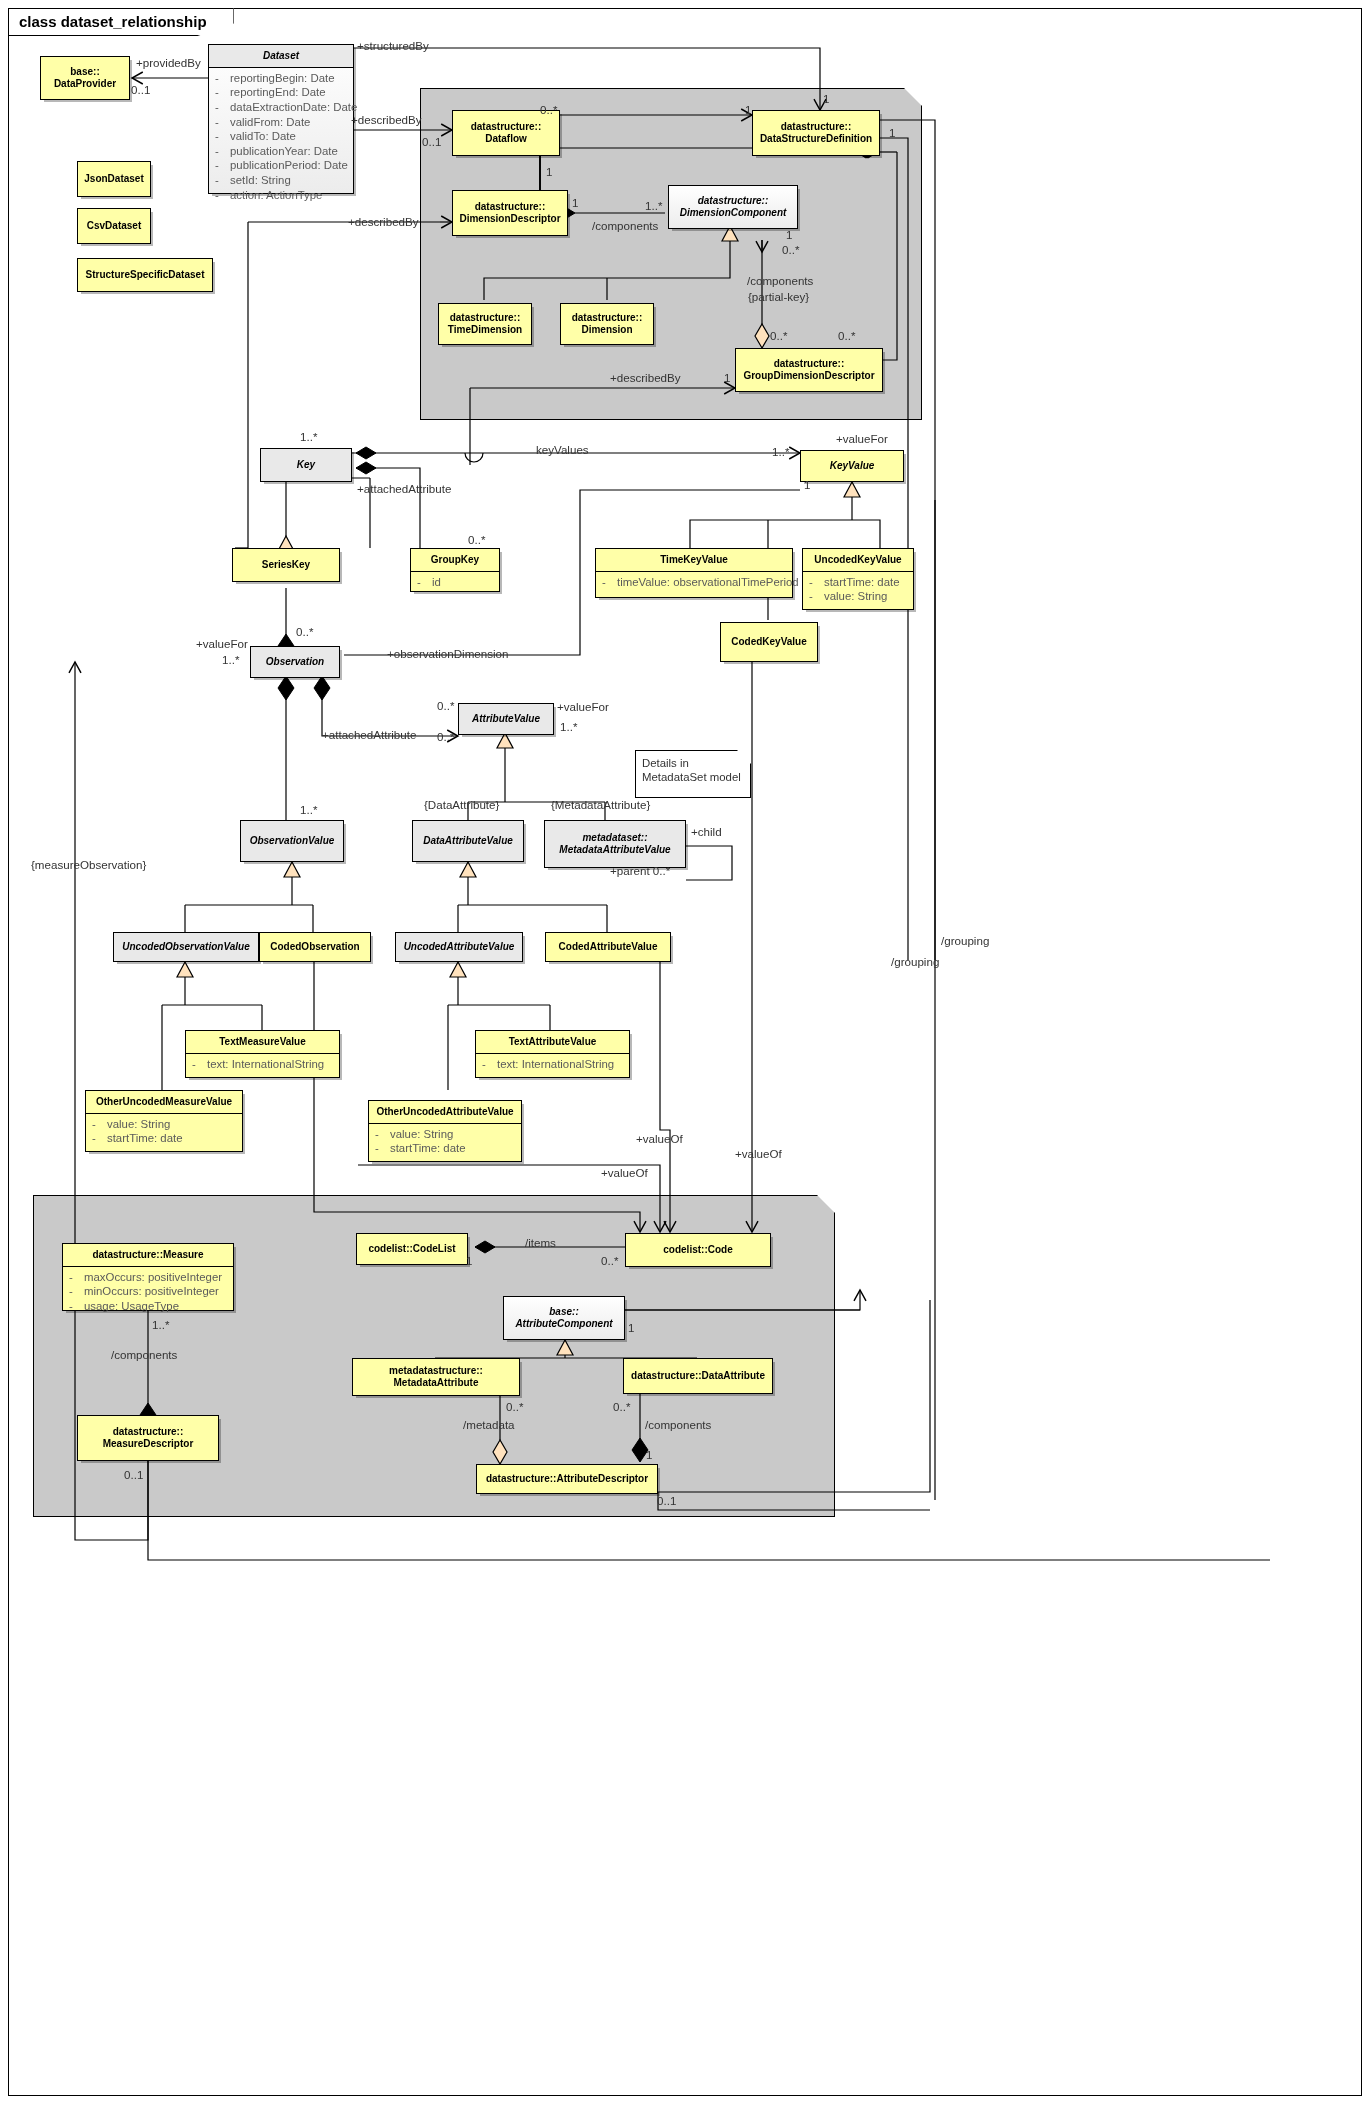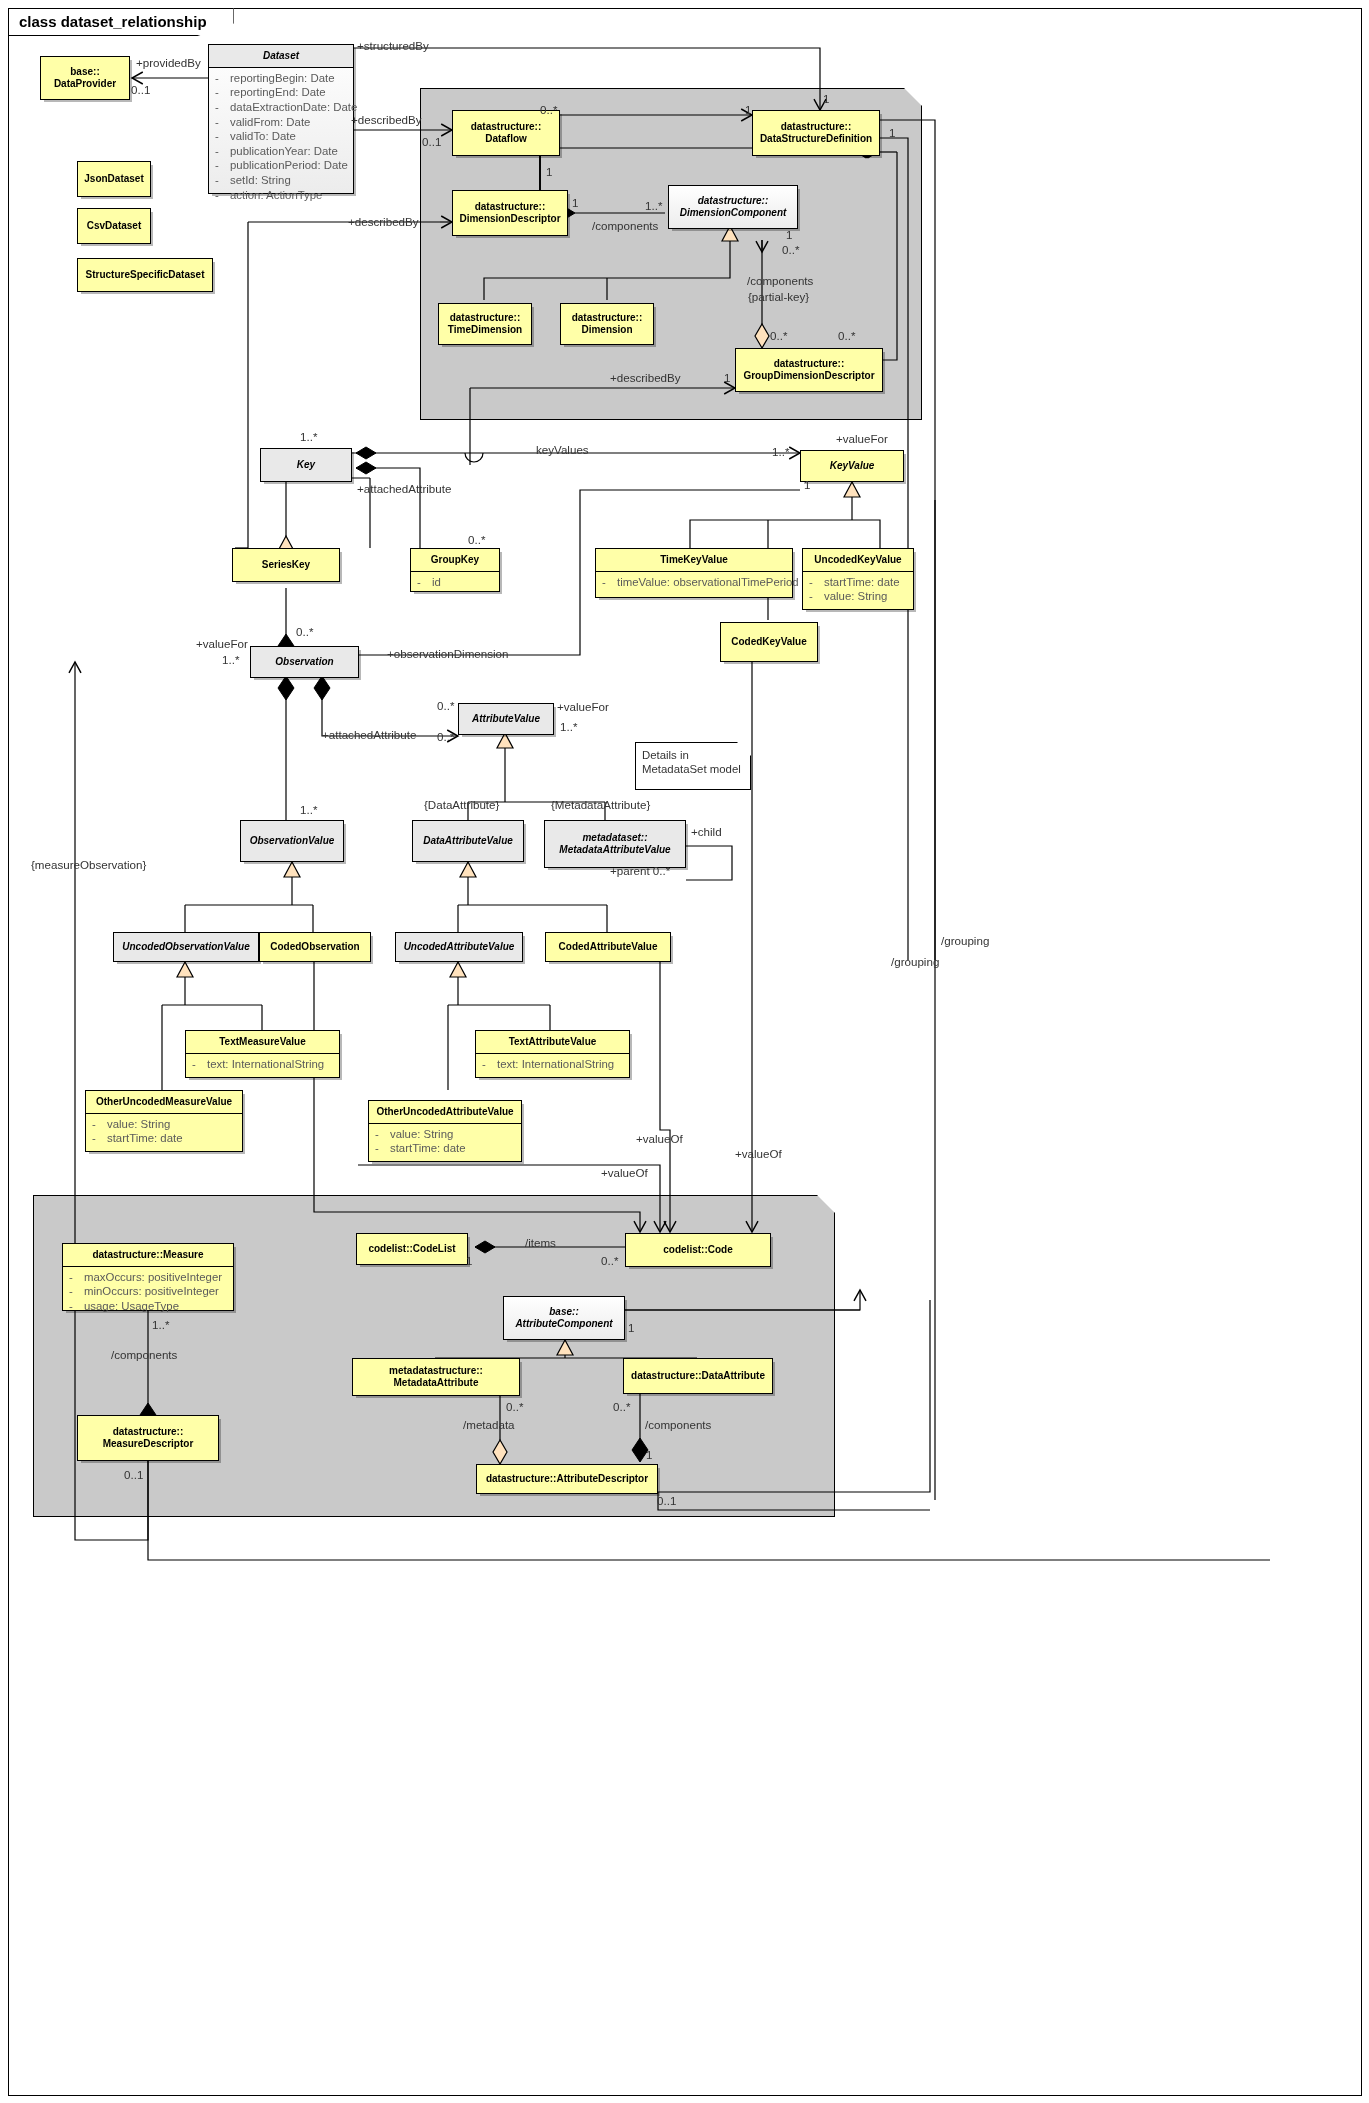--- a/index.html
+++ b/index.html
@@ -28,21 +28,21 @@
   .cls .sep{height:0;border-top:1.2px solid #000;}
   .cls .attrs{padding:3px 4px 4px 6px;}
   .cls .attr{font-size:11.4px;color:#5a5a5a;line-height:1.28;
     display:flex;gap:9px;white-space:nowrap;}
   .cls .attr .dash{width:6px;flex:none;text-align:left;}
   .cls.hdr-grey .title{background:#e9e9e9;}
 
   
   .note{position:absolute;background:#fff;border:1.2px solid #000;
     font-size:11.4px;color:#333;line-height:1.25;padding:5px 6px;
-    clip-path:polygon(0 0, calc(100% - 14px) 0, 100% 14px, 100% 100%, 0 100%);}
+    clip-path:polygon(0 0, calc(100% - 14px) 0, 100% 14px, 100% 100%, 0 100%);margin-top:8px;}
 
   
   .lbl{position:absolute;font-size:11.6px;color:#333;white-space:nowrap;}
 
   svg.wires{position:absolute;left:0;top:0;width:1369px;height:2103px;
     pointer-events:none;overflow:visible;}
   svg.wires line,svg.wires path,svg.wires polyline{stroke:#000;stroke-width:1.2;fill:none;}
   .fd{fill:#000;stroke:#000;stroke-width:1;}
   .hd{fill:#ffe2bd;stroke:#000;stroke-width:1.2;}
   .od{fill:#ffe2bd;stroke:#000;stroke-width:1.2;}
@@ -365,21 +365,21 @@
           <span class="dash">-</span>
           <span>value: String</span>
         </div>
     </div>
   </div>
 
   <div class="cls" style="left:720px;top:622px;width:98px;height:40px;">
     <div class="title">CodedKeyValue</div>
   </div>
 
-  <div class="cls abstract-box hdr-grey" style="left:250px;top:646px;width:109px;height:32px;">
+  <div class="cls abstract-box hdr-grey" style="left:250px;top:646px;width:90px;height:32px;">
     <div class="title ital">Observation</div>
   </div>
 
   <div class="cls abstract-box hdr-grey" style="left:458px;top:703px;width:96px;height:32px;">
     <div class="title ital">AttributeValue</div>
   </div>
 
   <div class="note" style="left:635px;top:742px;width:102px;height:36px;">
     <span>Details in</span><br><span>MetadataSet model</span>
   </div>

